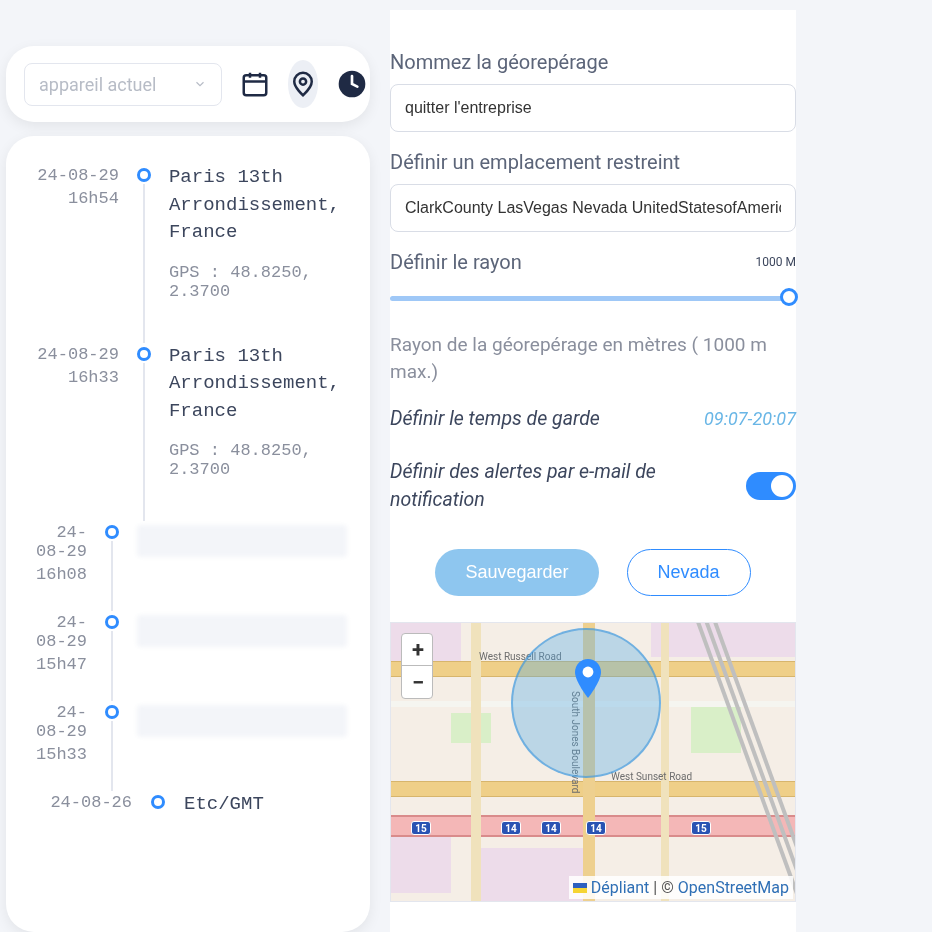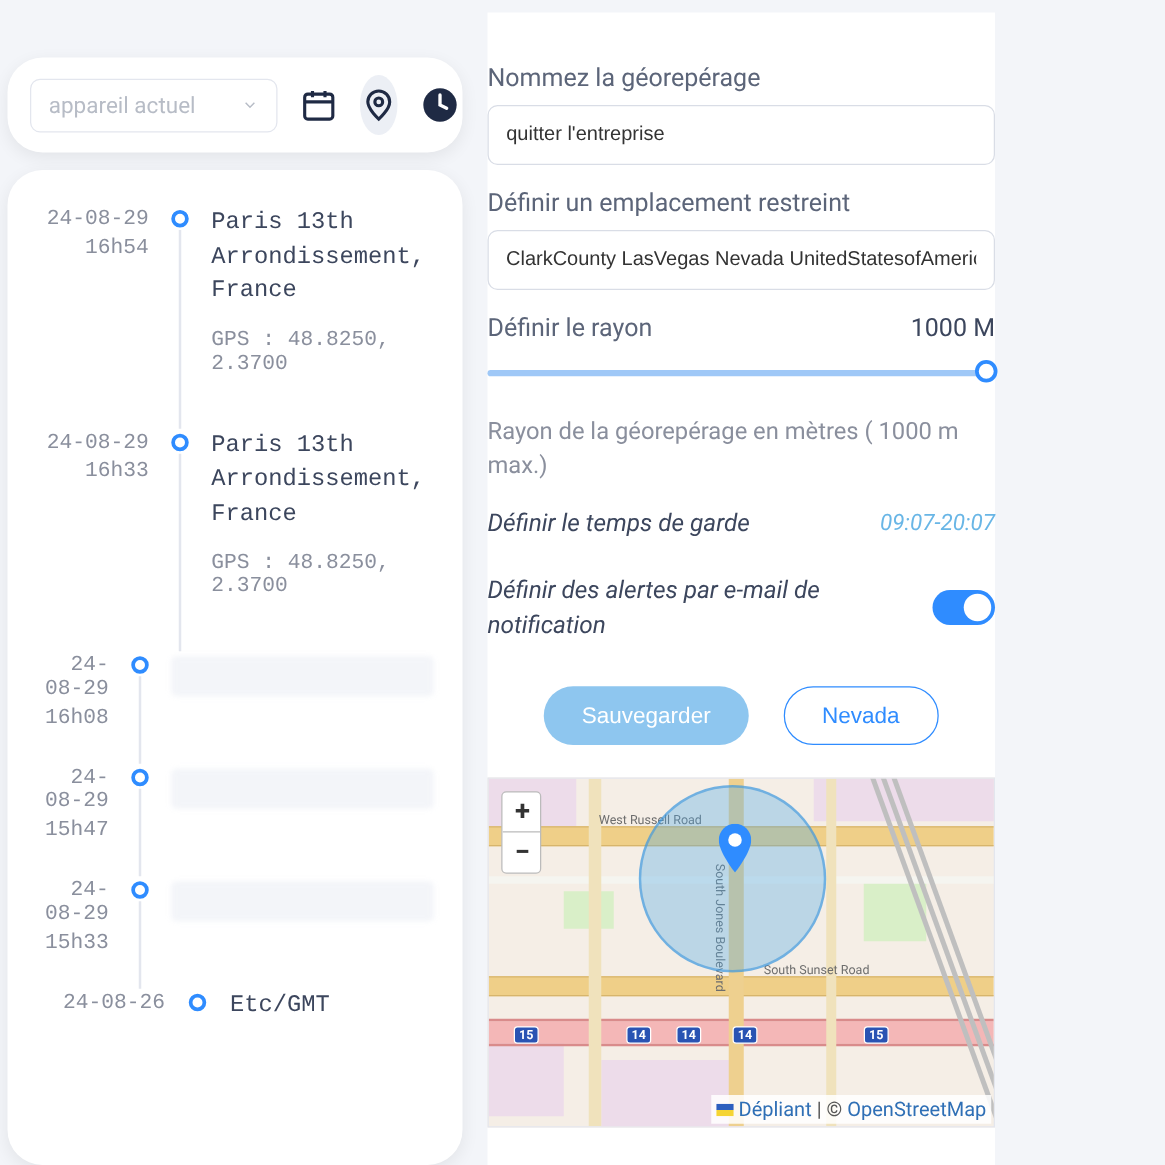--- a/index.html
+++ b/index.html
@@ -148,21 +148,21 @@
     color: #333;
     margin-bottom: 18px;
   }
   .row-between {
     display: flex;
     justify-content: space-between;
     align-items: center;
   }
   .radius-value {
     color: #3c465d;
-    font-size: 20px;
+    font-size: 12px;
   }
   .slider-wrap {
     position: relative;
     height: 20px;
     margin: 14px 0 24px 0;
   }
   .slider-track {
     position: absolute;
     top: 8px; left: 0; right: 0;
     height: 5px;
@@ -498,21 +498,21 @@
       <div class="road-h" style="top:78px;height:6px;background:#f5f5f0;"></div>
       <div class="road-h wide" style="top:158px;"></div>
       <div class="road-h hwy" style="top:192px;"></div>
 
       <div class="road-v" style="left:80px;background:#f0e2bc;"></div>
       <div class="road-v" style="left:192px;width:12px;"></div>
       <div class="road-v" style="left:270px;background:#f0e2bc;width:8px;"></div>
       <div class="rail"></div>
 
       <div class="road-label" style="left:88px;top:28px;">West Russell Road</div>
-      <div class="road-label" style="left:220px;top:148px;">South Sunset Road</div>
+      <div class="road-label" style="left:220px;top:148px;">West Sunset Road</div>
       <div class="road-label" style="left:190px;top:68px;transform:rotate(90deg);transform-origin:left top;">South Jones Boulevard</div>
 
       <div class="hwy-shield" style="left:20px;top:198px;">15</div>
       <div class="hwy-shield" style="left:110px;top:198px;">14</div>
       <div class="hwy-shield" style="left:150px;top:198px;">14</div>
       <div class="hwy-shield" style="left:195px;top:198px;">14</div>
       <div class="hwy-shield" style="left:300px;top:198px;">15</div>
 
       <div class="circle"></div>
       <svg class="pin" viewBox="0 0 24 36">

